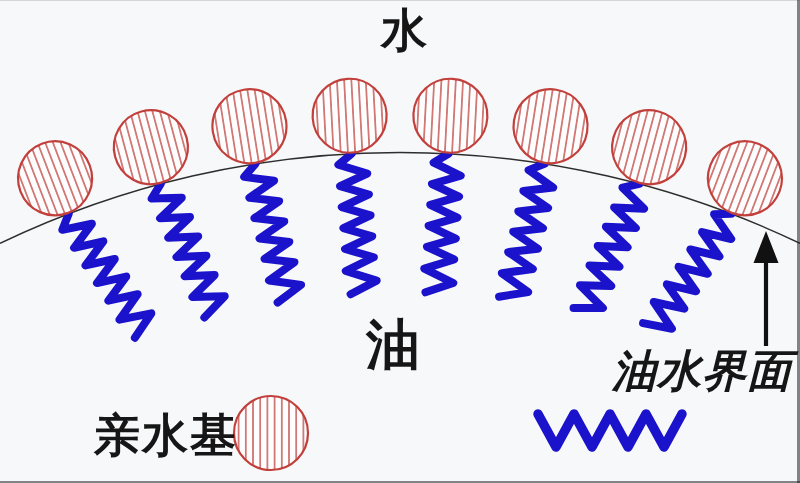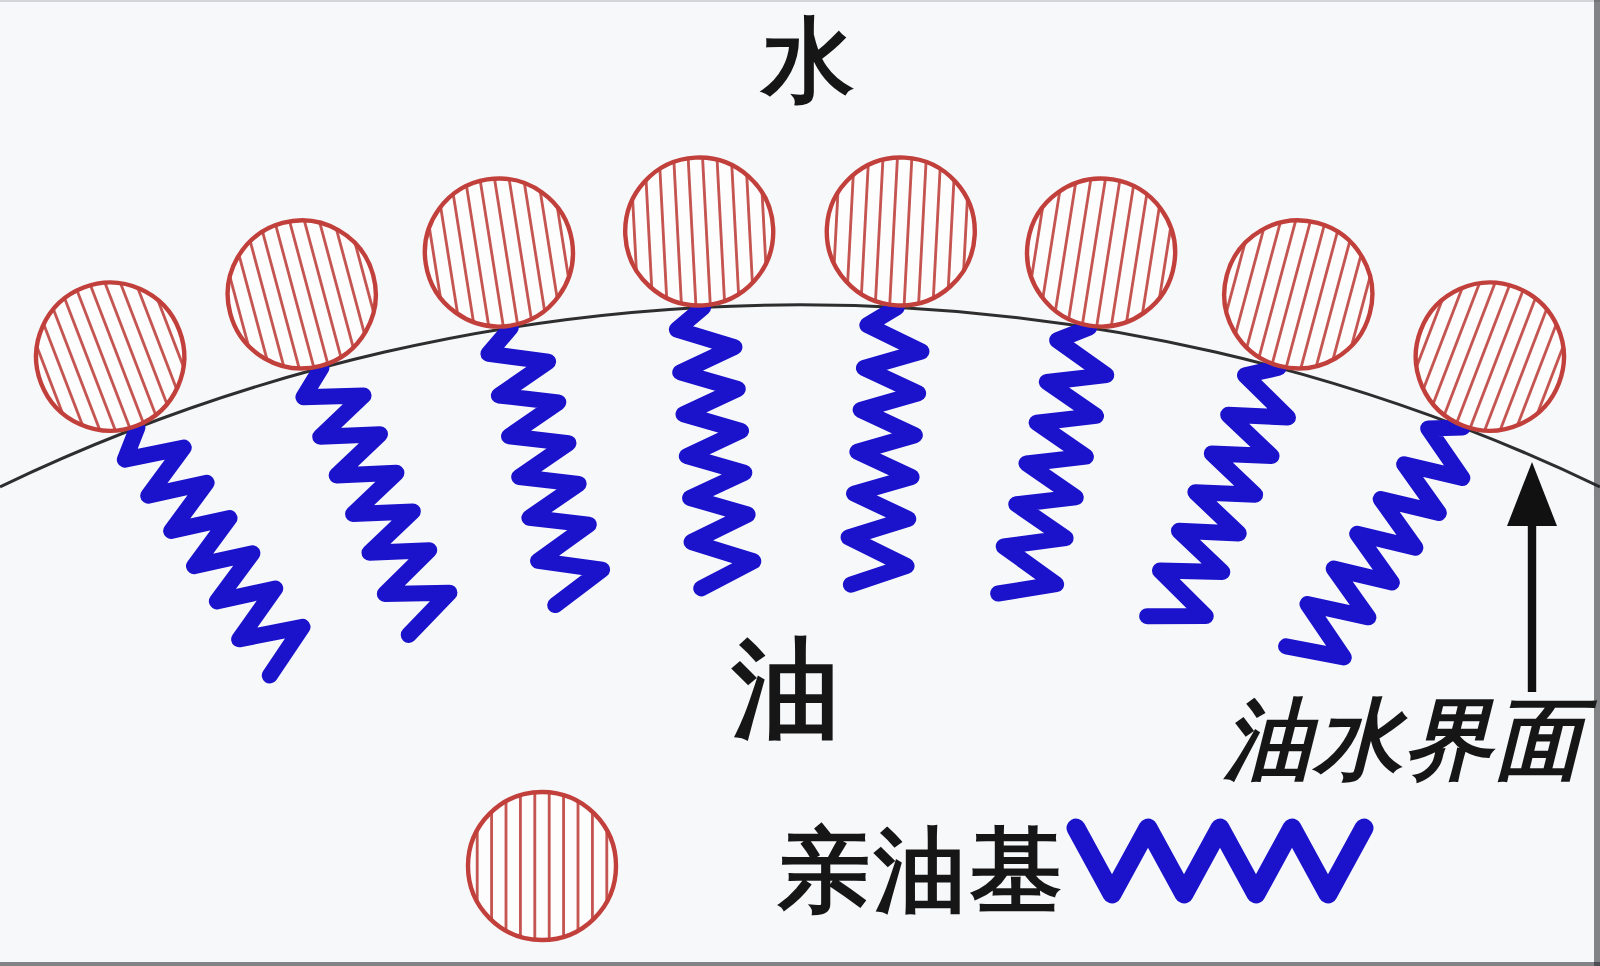--- a/index.html
+++ b/index.html
@@ -74,18 +74,18 @@
     </g>
 
     <use href="#head-def" xlink:href="#head-def" transform="translate(271 471)"></use>
 
     <polyline points="538,414 556,447 574,414 592,447 610,414 628,447 646,414 664,447 682,414" fill="none" stroke="#1b12cc" stroke-width="9.5" stroke-linecap="round" stroke-linejoin="round"></polyline>
   </svg>
 
   <div class="label label-water">水</div>
   <div class="label label-oil">油</div>
   <div class="label label-interface">油水界面</div>
-  <div class="label label-lipophilic">亲油基</div>
+  <div class="label label-hydrophilic">亲水基</div>
 
   <div class="edge-top"></div>
   <div class="edge-right"></div>
   <div class="edge-bottom"></div>
 </div>
 
 </body></html>

